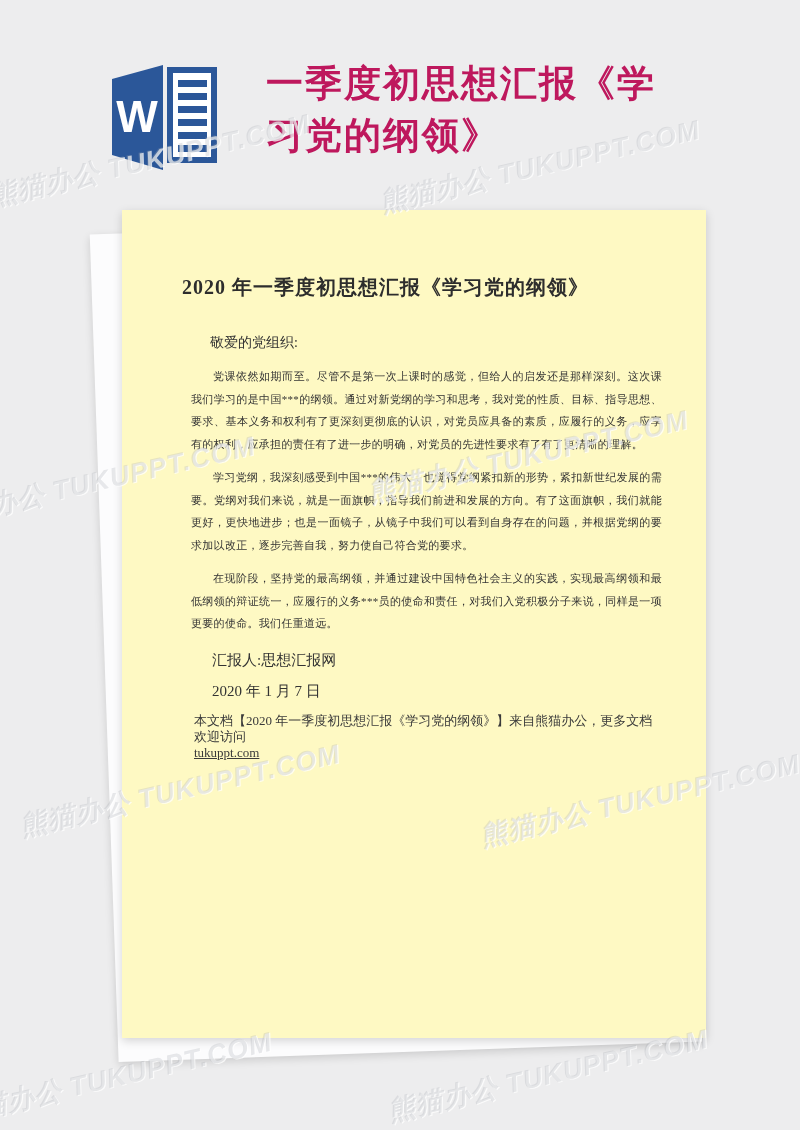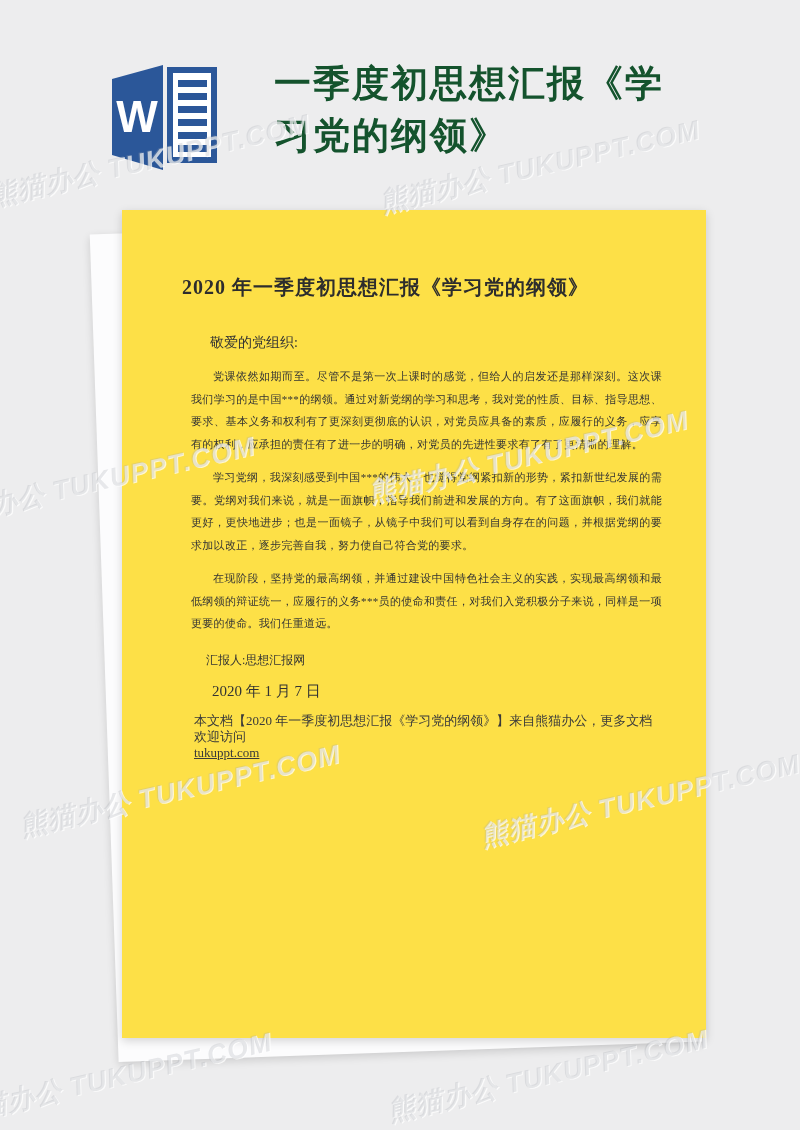--- a/index.html
+++ b/index.html
@@ -9,56 +9,56 @@
     height: 1130px;
     background: #ededee;
     overflow: hidden;
     font-family: "Liberation Sans", sans-serif;
   }
 
   
   .header { position: absolute; left: 0; top: 0; width: 800px; height: 200px; }
   .word-icon { position: absolute; left: 108px; top: 60px; width: 118px; height: 115px; }
   .header-title {
-    position: absolute; left: 274px; top: 58px; width: 420px;
+    position: absolute; left: 266px; top: 58px; width: 420px;
     font-size: 37px; line-height: 52px; font-weight: 600;
-    color: #14532d; letter-spacing: 2px;
+    color: #be185d; letter-spacing: 2px;
   }
 
   
   .back-sheet {
     position: absolute; left: 104px; top: 224px; width: 584px; height: 828px;
     background: #fcfcfd;
     transform: rotate(-2deg);
     box-shadow: 0 3px 8px rgba(0,0,0,0.14);
     z-index: 1;
   }
   .page {
     position: absolute; left: 122px; top: 210px; width: 584px; height: 828px;
-    background: #fde047;
+    background: #fef9c3;
     box-shadow: 0 3px 9px rgba(0,0,0,0.16);
     z-index: 2;
     box-sizing: border-box;
     padding: 0 44px 0 60px;
     font-family: "Liberation Serif", serif;
     color: #333333;
   }
   .doc-title {
     margin: 64px 0 0 0;
     font-size: 20px; line-height: 26px; font-weight: bold;
     color: #2d2d2d; letter-spacing: 1px;
   }
   .salutation { margin: 32px 0 0 0; font-size: 14px; line-height: 22px; text-indent: 2em; }
   .para {
     margin: 11px 0 0 9px;
     font-size: 11px; line-height: 22.5px;
     text-indent: 2em; text-align: justify;
     word-break: break-all; letter-spacing: 0.3px;
   }
-  .reporter { margin: 14px 0 0 0; font-size: 12px; line-height: 22px; text-indent: 2em; }
+  .reporter { margin: 14px 0 0 0; font-size: 15px; line-height: 22px; text-indent: 2em; }
   .date-line { margin: 9px 0 8px 0; font-size: 15px; line-height: 22px; text-indent: 2em; }
   .doc-footer {
     margin: 11px 0 0 12px;
     font-size: 13px; line-height: 16px; color: #3a3a3a;
     word-break: break-all;
   }
   .doc-footer a { color: #3a3a3a; text-decoration: underline; text-align: right; }
 
   
   .wm-layer { position: absolute; left: 0; top: 0; width: 800px; height: 1130px; z-index: 5; pointer-events: none; }

